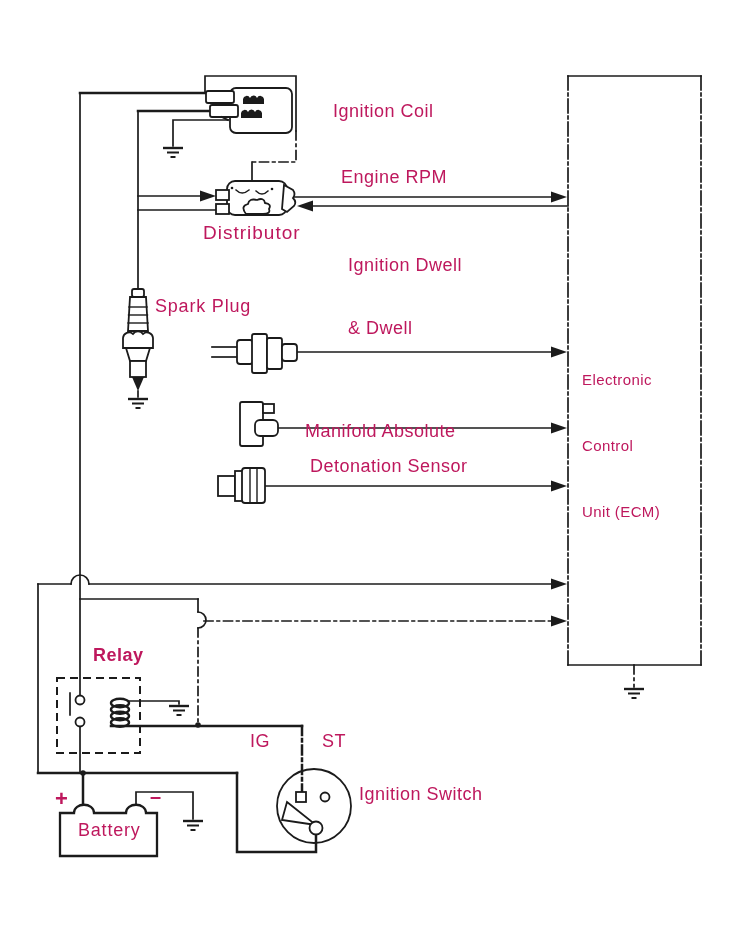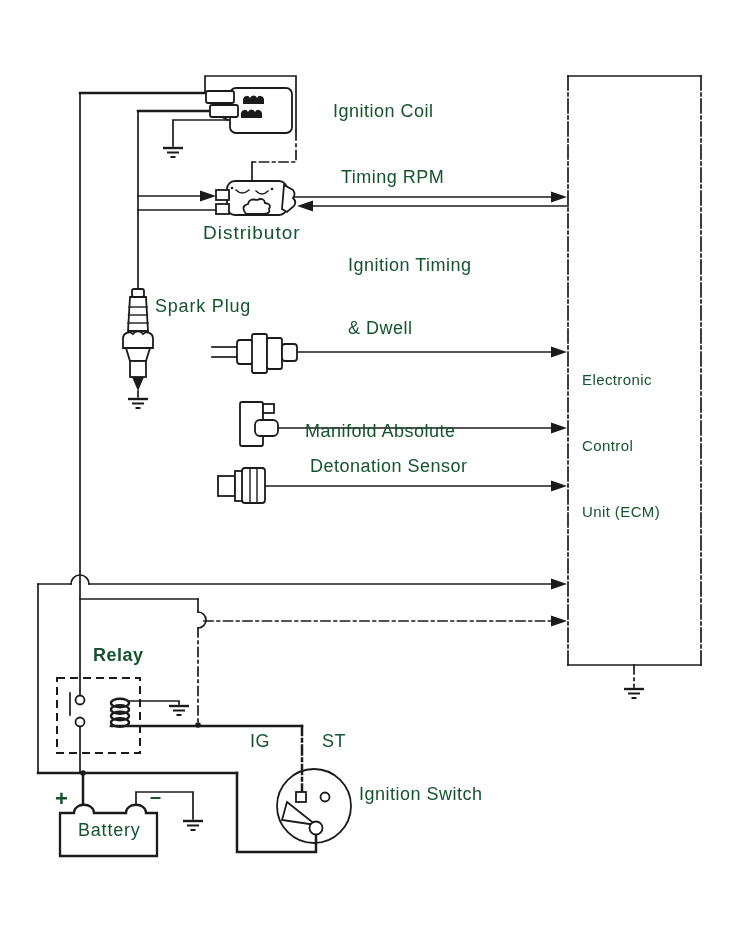--- a/index.html
+++ b/index.html
@@ -1,18 +1,18 @@
 <!DOCTYPE html>
 <html><head>
 <meta charset="utf-8">
 <style>
   html,body{margin:0;padding:0;background:#fff;}
   #stage{
     position:relative;width:740px;height:932px;background:#ffffff;
-    font-family:"Liberation Sans","DejaVu Sans",sans-serif;color:#14532d;
+    font-family:"Liberation Sans","DejaVu Sans",sans-serif;color:#be185d;
     overflow:hidden;
   }
   svg{position:absolute;left:0;top:0;}
   .w  {stroke:#1b1b1b;stroke-width:1.7;fill:none;stroke-linecap:square;}
   .w2 {stroke:#1b1b1b;stroke-width:2.5;fill:none;stroke-linecap:square;}
   .wi {stroke:#1b1b1b;stroke-width:1.4;fill:none;stroke-linecap:square;}
   .dsh  {stroke-dasharray:9 4 2.5 4;}
   .dsh2 {stroke-dasharray:14 3 3 3;}
   .sym  {fill:#ffffff;stroke:#1b1b1b;stroke-width:1.8;}
   .symt {fill:none;stroke:#1b1b1b;stroke-width:1.8;}
@@ -182,23 +182,23 @@
     <use href="#arr-r" x="567" y="486"></use>
     <use href="#arr-r" x="567" y="584"></use>
     <use href="#arr-r" x="567" y="621"></use>
     <use href="#arr-r" x="216" y="196"></use>
     <circle class="ink" cx="83" cy="773" r="2.8"></circle>
     <circle class="ink" cx="198" cy="725" r="2.8"></circle>
   </g>
 </svg>
 
   <div class="lbl" style="left:333px;top:101px;">Ignition Coil</div>
-  <div class="lbl" style="left:341px;top:167px;">Timing RPM</div>
+  <div class="lbl" style="left:341px;top:167px;">Engine RPM</div>
   <div class="lbl" style="left:348px;top:213px;">
-    <div>Ignition Timing</div>
+    <div>Ignition Dwell</div>
     <div>&amp; Dwell</div>
   </div>
   <div class="lbl lbl-wide" style="left:203px;top:222px;">Distributor</div>
   <div class="lbl" style="left:155px;top:296px;letter-spacing:0.8px;">Spark Plug</div>
   <div class="lbl" style="left:305px;top:379px;">
     <div>Manifold Absolute</div>
   </div>
   <div class="lbl" style="left:310px;top:456px;">Detonation Sensor</div>
   <div class="lbl lbl-sm" style="left:582px;top:325px;">
     <div>Electronic</div>

